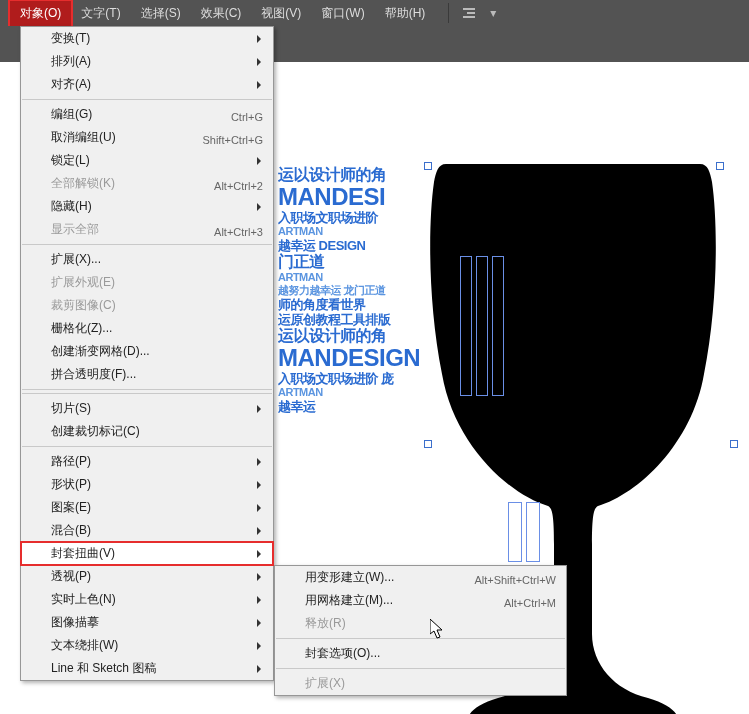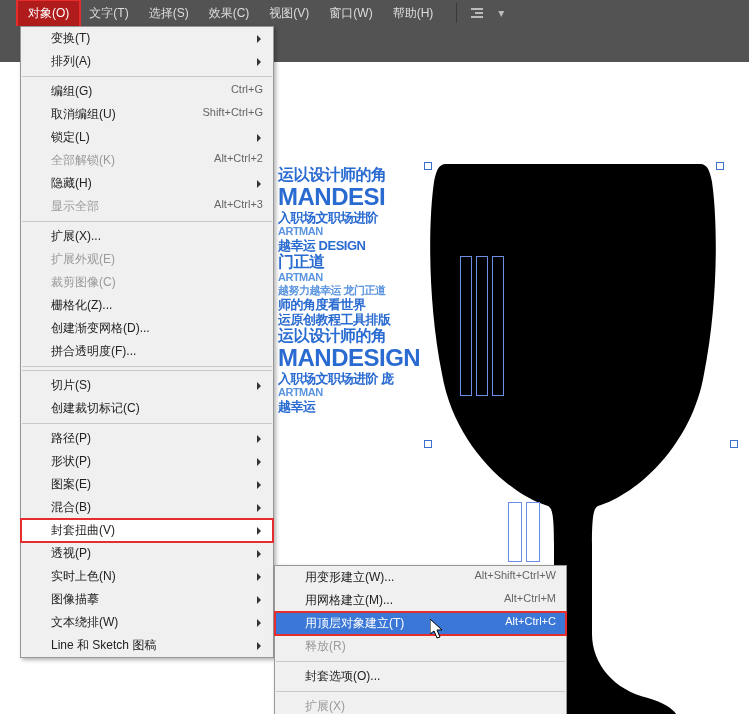--- a/index.html
+++ b/index.html
@@ -10,21 +10,21 @@
     font-size: 12px;
     overflow: hidden;
     position: relative;
   }
   .menubar {
     background: #535353;
     height: 26px;
     display: flex;
     align-items: center;
     color: #ddd;
-    padding: 0 18px;
+    padding: 0 10px;
   }
   .menubar-item {
     padding: 4px 10px;
     cursor: default;
   }
   .menubar-item.hl {
     background: #b01c1c;
     outline: 2px solid #e62d2d;
     color: #fff;
   }
@@ -87,21 +87,21 @@
     position: absolute;
     top: 26px; left: 20px;
     width: 254px;
     background: #f0f0f0;
     border: 1px solid #979797;
     box-shadow: 2px 2px 4px rgba(0,0,0,.3);
     z-index: 10;
   }
   .menu-item {
     display: flex;
-    align-items: flex-start;
+    align-items: flex-end;
     padding: 3px 10px 3px 30px;
     color: #222;
     position: relative;
     cursor: default;
   }
   .menu-item.disabled { color: #9a9a9a; }
   .menu-item .label { flex: 1; }
   .menu-item .shortcut { color: #666; font-size: 11px; padding-left: 12px; }
   .menu-item .arrow {
     position: absolute; right: 8px; top: 50%; transform: translateY(-50%);
@@ -200,20 +200,24 @@
 
 <div class="dropdown">
   <div class="menu-item">
       <span class="label">变换(T)</span>
       <span class="arrow"></span>
     </div>
   <div class="menu-item">
       <span class="label">排列(A)</span>
       <span class="arrow"></span>
     </div>
+  <div class="menu-item">
+      <span class="label">对齐(A)</span>
+      <span class="arrow"></span>
+    </div>
   <div class="menu-sep"></div>
   <div class="menu-item">
       <span class="label">编组(G)</span>
       <span class="shortcut">Ctrl+G</span>
     </div>
   <div class="menu-item">
       <span class="label">取消编组(U)</span>
       <span class="shortcut">Shift+Ctrl+G</span>
     </div>
   <div class="menu-item">
@@ -304,24 +308,20 @@
 </div>
 
 <div class="submenu">
   <div class="menu-item">
       <span class="label">用变形建立(W)...</span>
       <span class="shortcut">Alt+Shift+Ctrl+W</span>
     </div>
   <div class="menu-item">
       <span class="label">用网格建立(M)...</span>
       <span class="shortcut">Alt+Ctrl+M</span>
-    </div>
-  <div class="menu-item blue hl-red">
-      <span class="label">用顶层对象建立(T)</span>
-      <span class="shortcut">Alt+Ctrl+C</span>
     </div>
   <div class="menu-item disabled">
       <span class="label">释放(R)</span>
     </div>
   <div class="menu-sep"></div>
   <div class="menu-item">
       <span class="label">封套选项(O)...</span>
     </div>
   <div class="menu-sep"></div>
   <div class="menu-item disabled">

